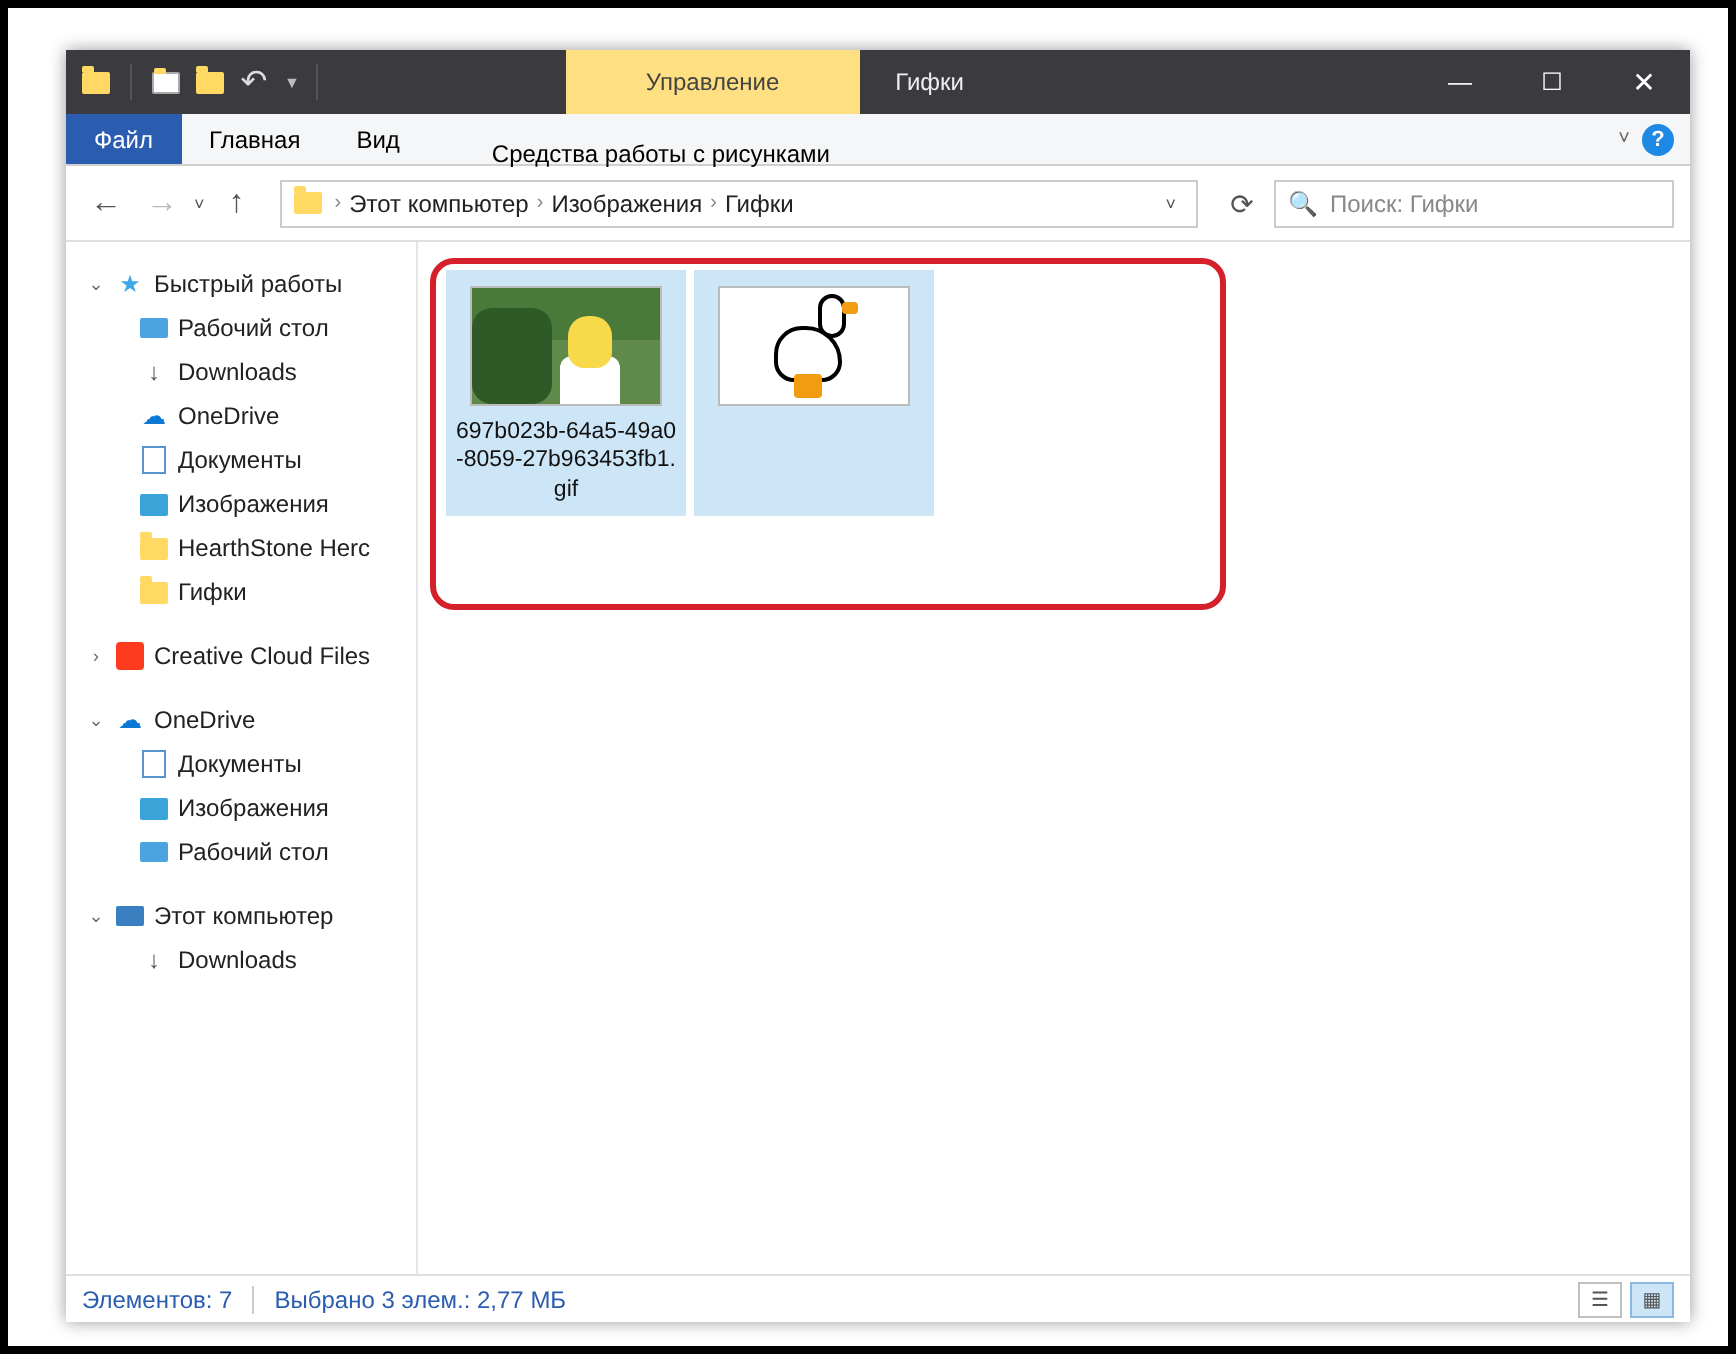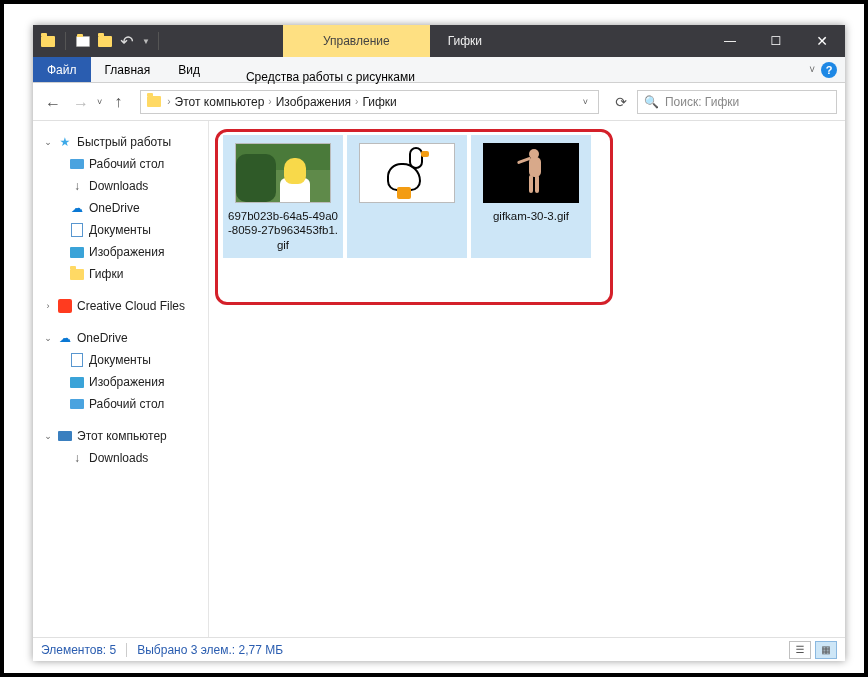--- a/index.html
+++ b/index.html
@@ -200,20 +200,26 @@
             <span class="ico">
               <span class="ico-docs"></span>
             </span>
             <span>Документы</span>
           </div>
       <div class="tree-item child">
             <span class="ico">
               <span class="ico-pics"></span>
             </span>
             <span>Изображения</span>
+          </div>
+      <div class="tree-item child">
+            <span class="ico">
+              <span class="ico-folder"></span>
+            </span>
+            <span>HearthStone  Herc</span>
           </div>
       <div class="tree-item child">
             <span class="ico">
               <span class="ico-folder"></span>
             </span>
             <span>Гифки</span>
           </div>
       <div class="tree-spacer"></div>
       <div class="tree-item">
             <span class="exp">›</span>
@@ -280,41 +286,27 @@
                   <div class="goose">
                     <div class="gbody"></div>
                     <div class="gneck"></div>
                     <div class="gbeak"></div>
                     <div class="gleg"></div>
                     <div class="gbag"></div>
                   </div>
                 </div>
               </div>
         </div>
-        <div class="file-item selected">
-          <div class="thumb">
-                <div class="thumb-inner" style="border:none;">
-                  <div class="baby">
-                    <div class="bhead"></div>
-                    <div class="bbody"></div>
-                    <div class="barm"></div>
-                    <div class="bleg1"></div>
-                    <div class="bleg2"></div>
-                  </div>
-                </div>
-              </div>
-          <div class="fname">gifkam-30-3.gif</div>
-        </div>
       </div>
       <div class="highlight-box"></div>
     </div>
   </div>
 
   <div class="statusbar">
-    <span>Элементов: 5</span>
+    <span>Элементов: 7</span>
     <span class="status-sep"></span>
     <span>Выбрано 3 элем.: 2,77 МБ</span>
     <span class="status-spacer"></span>
     <span class="view-btn">☰</span>
     <span class="view-btn active">▦</span>
   </div>
 
 </div>
 </div>
 

